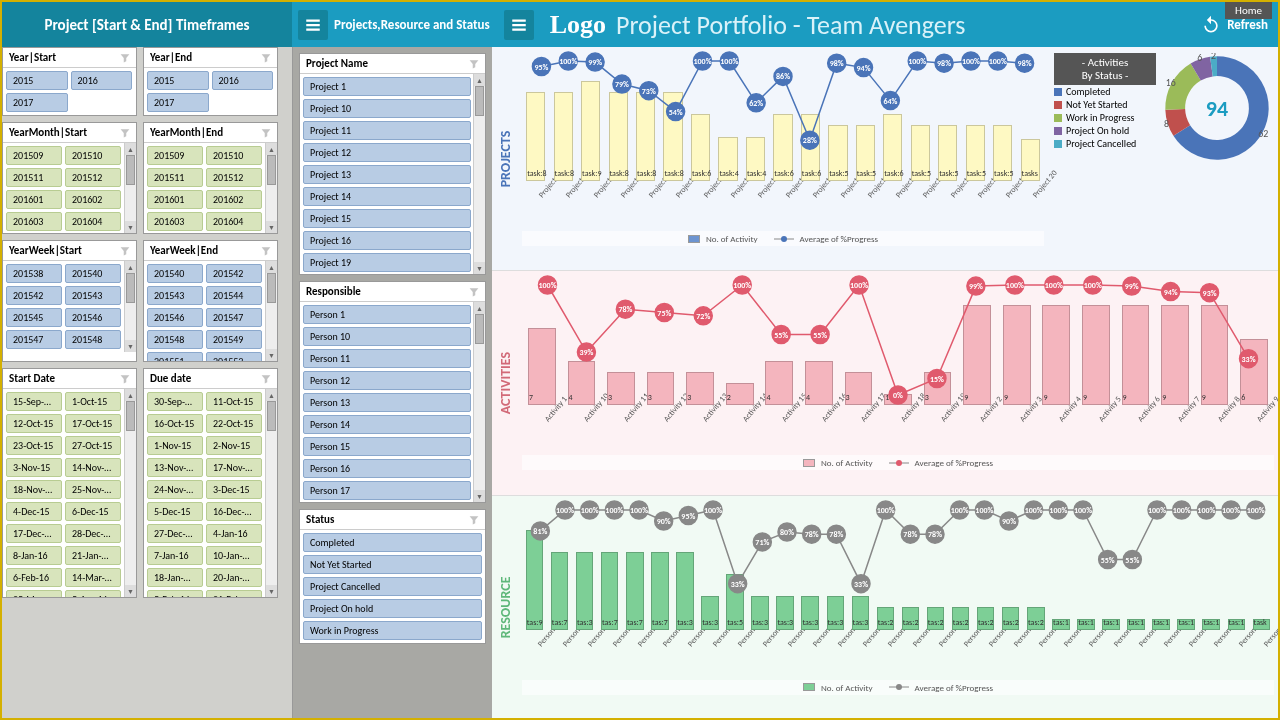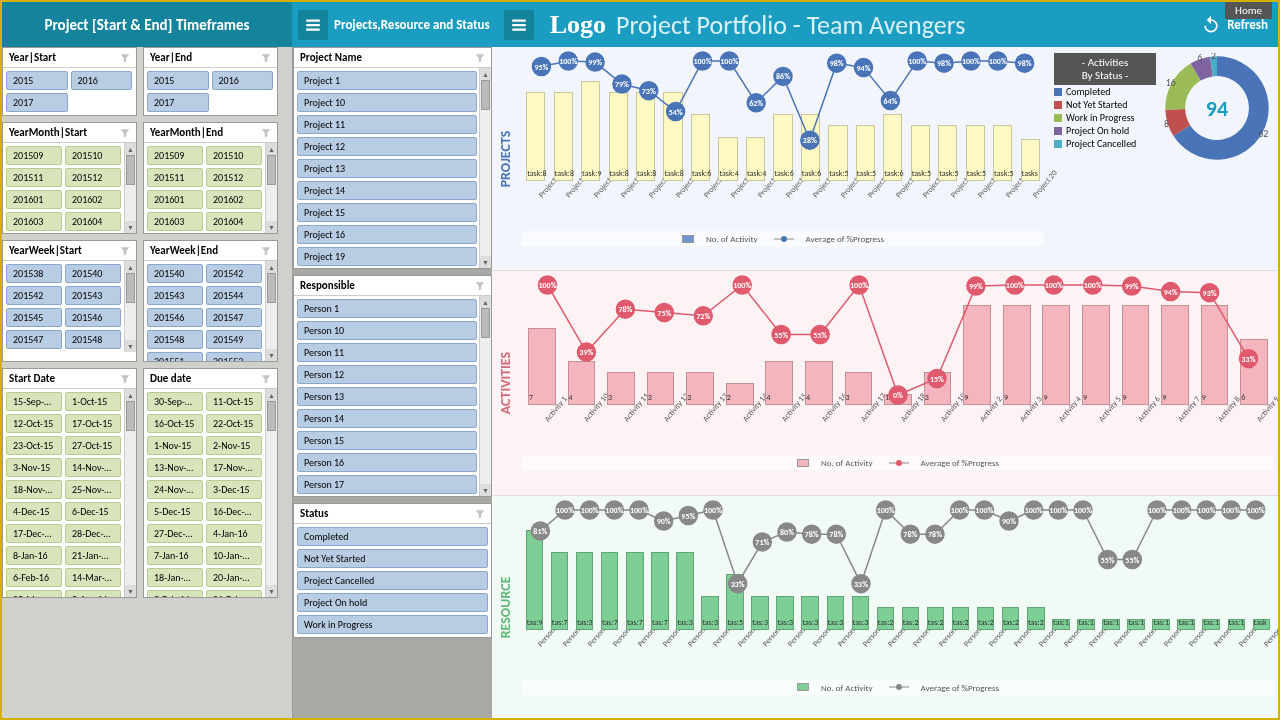--- a/index.html
+++ b/index.html
@@ -9,21 +9,21 @@
 .tb-ham{width:30px;height:30px;background:#14849d;margin:0 6px;display:flex;align-items:center;justify-content:center;cursor:pointer;border-radius:2px}
 .tb-ham svg{width:18px;height:18px}
 .tb-sec2{font-weight:bold;font-size:13px}
 .tb-logo{font-family:Georgia,serif;font-weight:bold;font-size:26px;margin-left:10px}
 .tb-title{font-size:26px;margin-left:10px;color:#d9f2f9}
 .tb-right{margin-left:auto;display:flex;align-items:flex-end;gap:8px;padding-right:10px}
 .tb-refresh{display:flex;align-items:center;gap:6px;cursor:pointer;font-size:13px;font-weight:bold}
 .tb-home{position:absolute;top:0;right:6px;background:#555;color:#fff;padding:2px 10px;font-size:11px;cursor:pointer}
 .main{display:flex;height:673px}
 .col1{width:290px;background:#d0d0cc;display:flex;flex-wrap:wrap;gap:6px;align-content:flex-start}
-.col2{width:200px;background:#a8a8a4;display:flex;flex-direction:column;gap:6px;border-left:1px solid #999}
+.col2{width:200px;background:#a8a8a4;padding:6px;display:flex;flex-direction:column;gap:6px;border-left:1px solid #999}
 .col3{flex:1;background:#fff;display:flex;flex-direction:column}
 .slicer{background:#fff;border:1px solid #999;display:flex;flex-direction:column}
 .sl-half{width:135px}
 .sl-hdr{padding:3px 6px;font-size:11px;font-weight:bold;border-bottom:1px solid #ccc;display:flex;justify-content:space-between;align-items:center}
 .sl-filter{width:10px;height:10px;opacity:0.5}
 .sl-body{padding:3px;display:flex;flex-wrap:wrap;gap:3px;overflow-y:auto;position:relative}
 .sl-item{background:#b8cce4;border:1px solid #8ba8cc;padding:2px 6px;font-size:10px;cursor:pointer;border-radius:2px;white-space:nowrap}
 .sl-item.green{background:#d8e4bc;border-color:#b8cc92}
 .sl-item.wide{width:100%}
 .sl-col2 .sl-item{width:calc(50% - 2px)}
@@ -50,21 +50,21 @@
 .bar-lbl{position:absolute;bottom:2px;font-size:8px;color:#333;writing-mode:horizontal-tb}
 .xlbl{font-size:8px;transform:rotate(-50deg);transform-origin:top left;position:absolute;top:100%;left:50%;white-space:nowrap;color:#555;margin-top:12px}
 .xaxis{height:50px}
 .line-svg{position:absolute;top:0;left:0;width:100%;height:130px;pointer-events:none}
 .marker{fill:#fff;stroke-width:1.5}
 .marker.blue{fill:#4a74b8;stroke:#4a74b8}
 .marker.red{fill:#e05a6d;stroke:#e05a6d}
 .marker.grey{fill:#888;stroke:#888}
 .mlbl{font-size:8px;font-weight:bold;fill:#fff}
 .legend{display:flex;justify-content:center;gap:16px;font-size:9px;color:#555;padding:2px;background:rgba(255,255,255,0.6)}
-.leg-item{display:flex;align-items:center;gap:12px}
+.leg-item{display:flex;align-items:center;gap:6px}
 .leg-box{width:12px;height:8px;border:1px solid #999}
 .side-panel{width:230px;padding:6px;display:flex;flex-direction:column;gap:4px;font-size:10px}
 .sp-title{background:#555;color:#fff;text-align:center;padding:3px;font-size:11px}
 .sp-leg{display:flex;align-items:center;gap:4px}
 .sp-box{width:8px;height:8px}
 .donut-wrap{position:relative;display:flex;justify-content:center}
 .donut-center{position:absolute;top:50%;left:50%;transform:translate(-50%,-50%);font-size:22px;font-weight:bold;color:#1b9cc1}
 </style>
 </head>
 <body>

